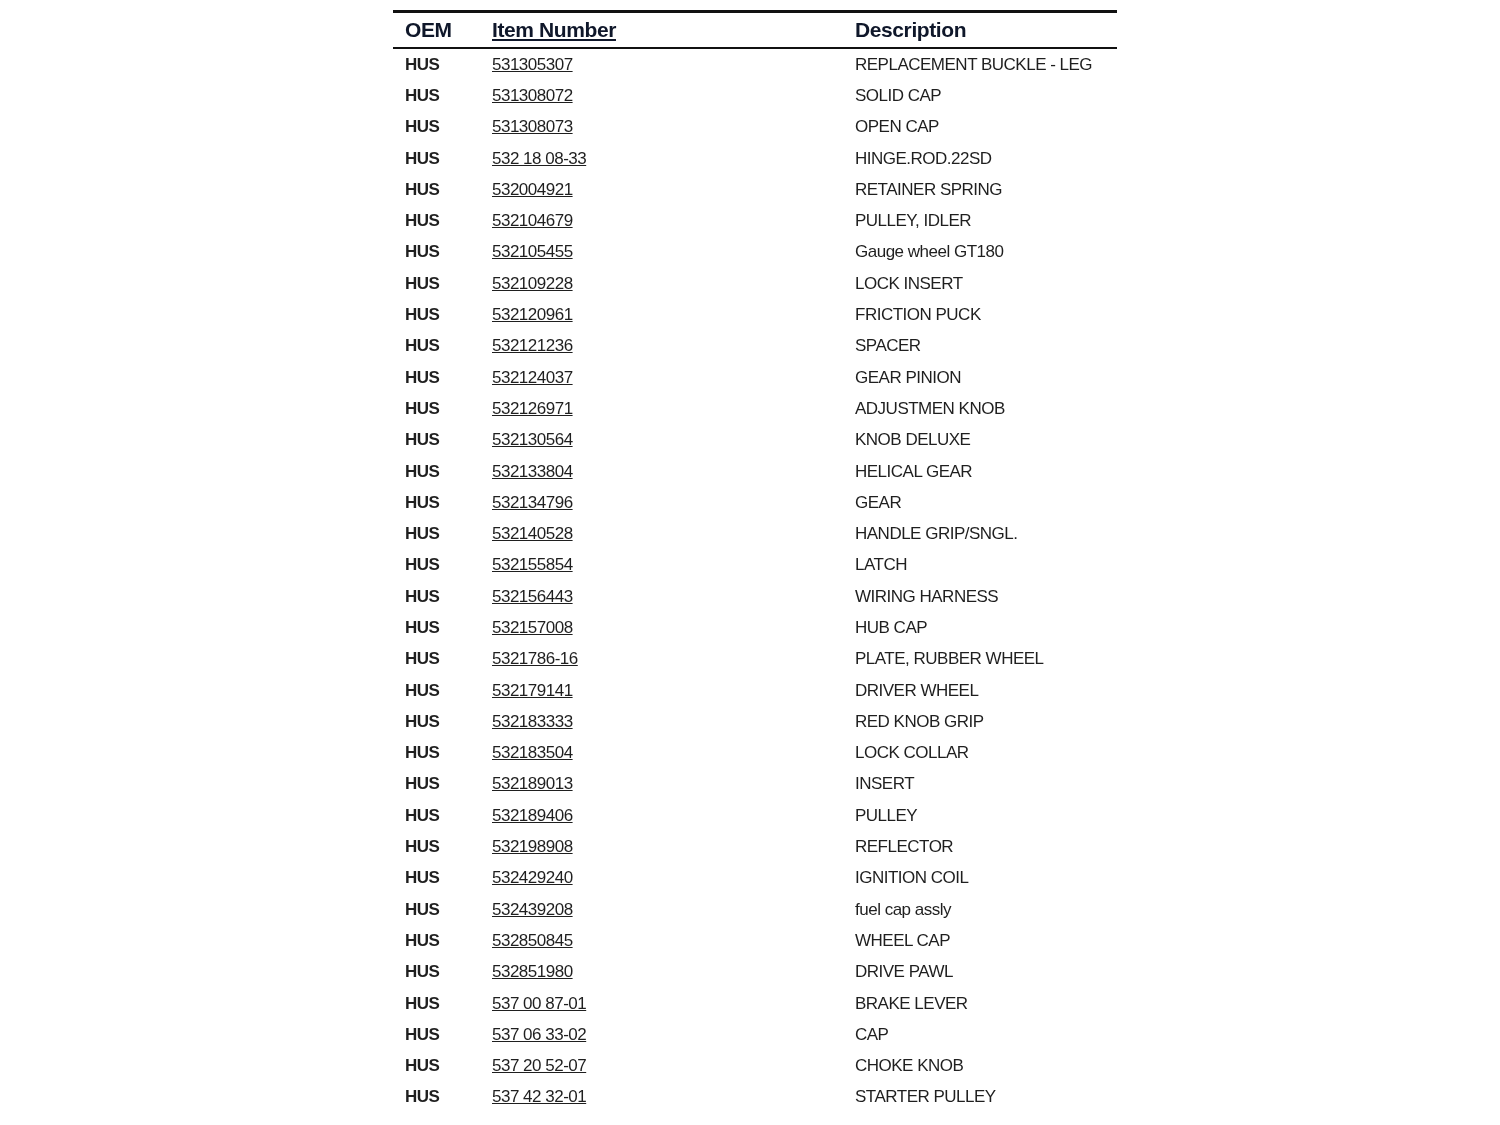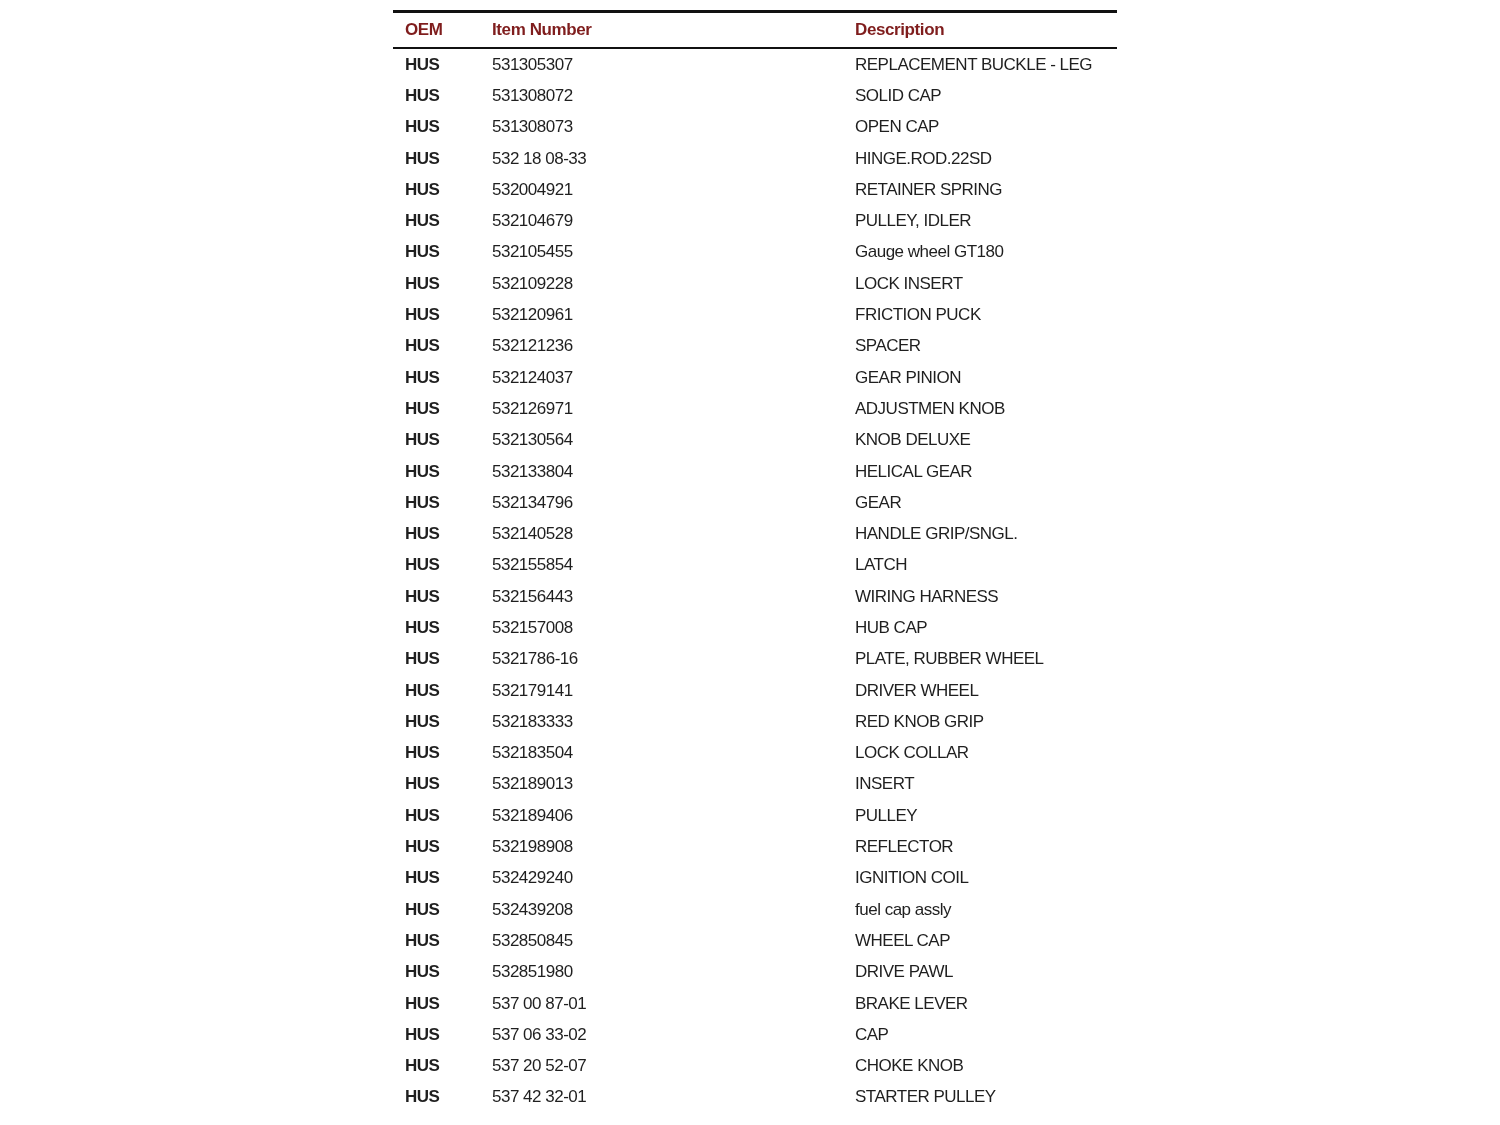--- a/index.html
+++ b/index.html
@@ -18,38 +18,38 @@
     .parts-table {
       position: absolute;
       left: 393px;
       top: 10px;
       width: 724px;
       border-collapse: collapse;
       border-top: 3px solid #111111;
     }
     .parts-table th {
       font-weight: bold;
-      font-size: 17px;
+      font-size: 21px;
       text-align: left;
       height: 34px;
       padding: 0;
       border-bottom: 2px solid #111111;
       letter-spacing: -0.4px;
-      color: #7f1d1d;
+      color: #0f172a;
     }
     .parts-table td {
       font-size: 17px;
       height: 31.3px;
       padding: 0;
       letter-spacing: -0.5px;
       white-space: nowrap;
       color: #1f1f1f;
     }
     .col-oem { width: 87px; padding-left: 12px !important; font-weight: bold; }
-    .col-item { width: 363px; }
+    .col-item { width: 363px; text-decoration: underline; }
     .col-desc { }
   </style>
 </head>
 <body>
 
 <table class="parts-table">
   <thead>
     <tr>
       <th class="col-oem">OEM</th>
       <th class="col-item">Item Number</th>

